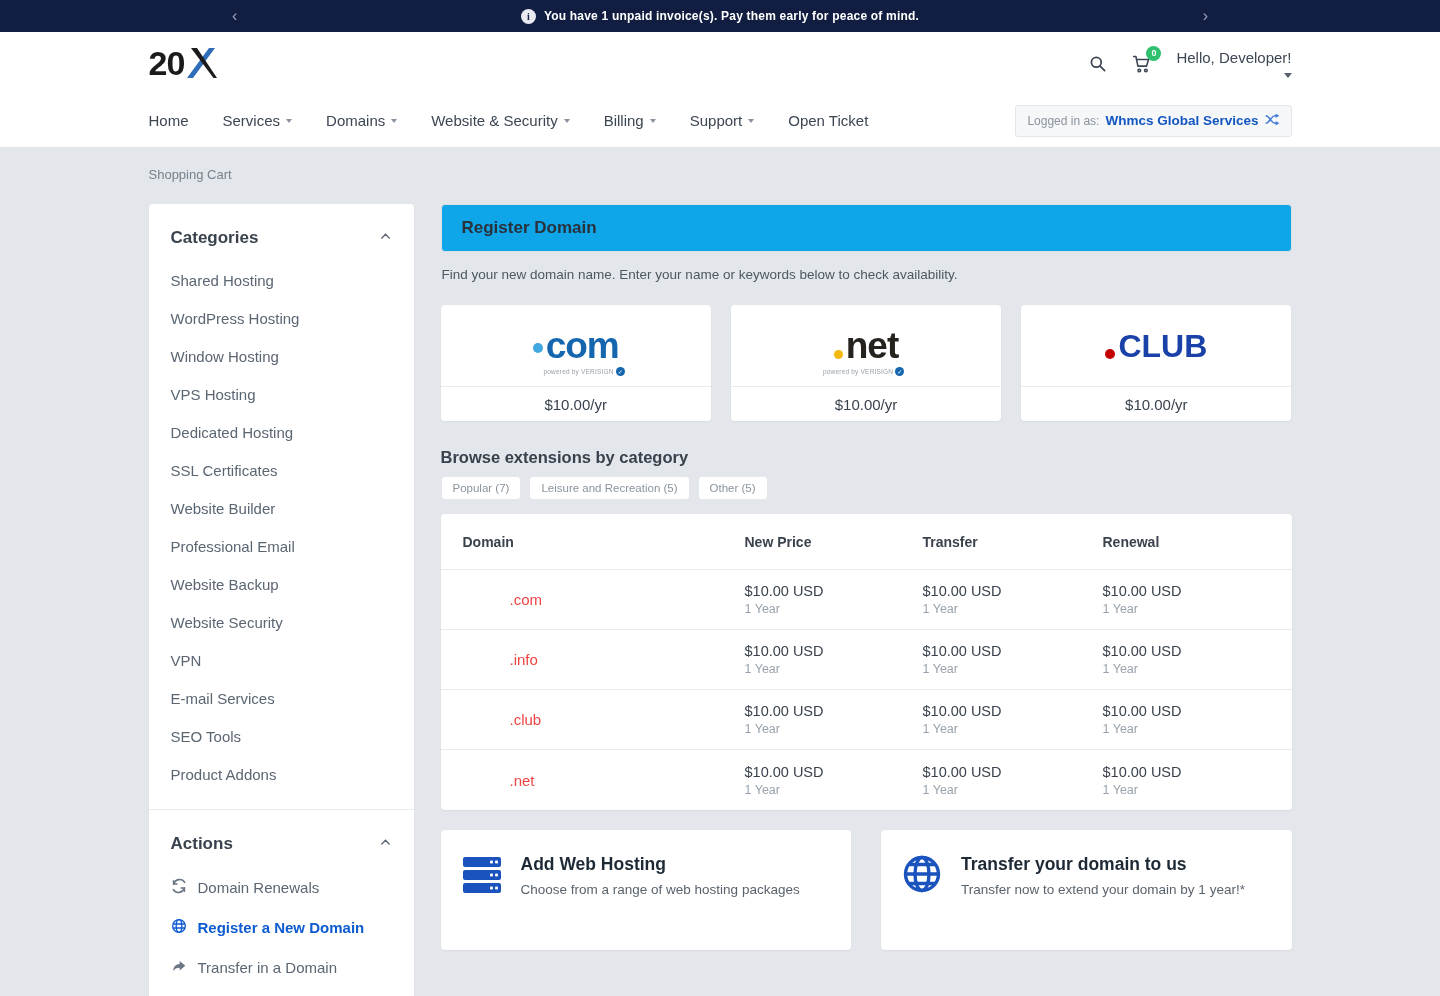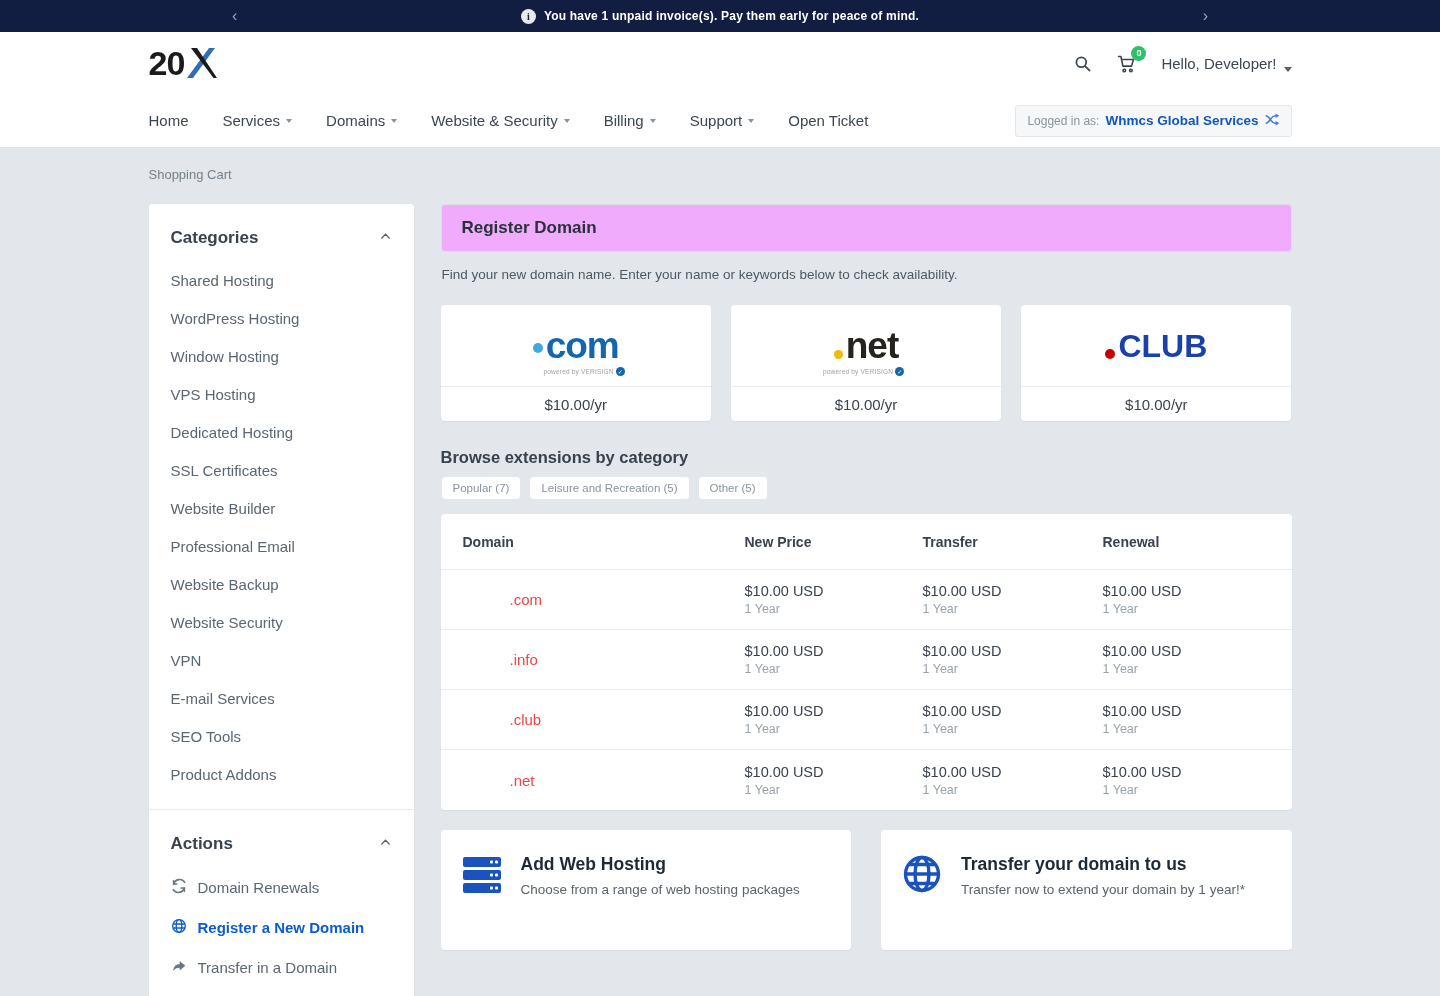--- a/index.html
+++ b/index.html
@@ -18,21 +18,21 @@
   
   .header { background:#fff; height:62px; }
   .header .container { display:flex; align-items:center; justify-content:space-between; height:100%; }
   .logo { display:flex; align-items:center; cursor:pointer; }
   .logo-20 { font-size:34px; font-weight:bold; color:#1b1b1b; letter-spacing:-1px;text-align:right; }
   .logo-x { position:relative; width:34px; height:36px; margin-left:1px; }
   .logo-x svg { position:absolute; left:0; top:0; }
   .header-right { display:flex; align-items:center; gap:24px; }
   .hicon { position:relative; color:#3c4653; display:flex; cursor:pointer; }
   .cart-badge { position:absolute; top:-7px; right:-9px; min-width:15px; height:15px; border-radius:50%; background:#2ec06c; color:#fff; font-size:9px; font-weight:bold; display:flex; align-items:center; justify-content:center; }
-  .greeting { display:flex; align-items:flex-end; gap:7px; font-size:15px; color:#3c4653; cursor:pointer; }
+  .greeting { display:flex; align-items:flex-end; gap:7px; font-size:15px; color:#3c4653; cursor:pointer;flex-direction:column; }
   .caret { width:0; height:0; border-left:4px solid transparent; border-right:4px solid transparent; border-top:5px solid #55606c; display:inline-block; }
 
   
   .navbar { background:#fff; height:54px; border-bottom:1px solid #e2e6ea;text-align:center; }
   .navbar .container { display:flex; align-items:center; justify-content:space-between; height:100%; }
   .nav-items { display:flex; align-items:center; gap:34px; }
   .nav-item { display:flex; align-items:center; gap:6px; font-size:15px; color:#3c4653; cursor:pointer; }
   .nav-item .caret { border-top-width:4px; border-left-width:3.5px; border-right-width:3.5px; border-top-color:#8a939d; }
   .logged-pill { display:flex; align-items:center; gap:6px; background:#f5f7f9; border:1px solid #e3e7eb; border-radius:3px; padding:6px 11px; cursor:pointer; }
   .logged-label { font-size:12px; color:#8a939d; }
@@ -52,21 +52,21 @@
   .side-list { margin-top:24px; }
   .side-item { font-size:15px; color:#5b6673; margin-top:21px; cursor:pointer; }
   .side-item:first-child { margin-top:0; }
   .action-item { display:flex; align-items:center; gap:11px; font-size:15px; color:#5b6673; margin-top:21px; cursor:pointer; }
   .action-item:first-child { margin-top:0; }
   .action-item svg { flex:none; }
   .action-item.active { color:#0c5bd0; font-weight:bold; }
 
   
   .main { flex:1; }
-  .panel-header { background:#f0abfc; border:1px solid #dce0e5; border-radius:4px; padding:13px 20px; }
+  .panel-header { background:#0ea5e9; border:1px solid #dce0e5; border-radius:4px; padding:13px 20px; }
   .panel-title { font-size:17px; font-weight:bold; color:#29313a; }
   .register-desc { font-size:13.5px; color:#4e5862; margin:15px 0 0 1px; }
 
   .search-banner { margin-top:14px; background:#0253ae; border-radius:4px; padding:26px; display:flex; gap:7px; }
   .domain-input { flex:1; height:52px; border:none; border-radius:3px; padding:0 16px; font-size:15px; font-family:"Liberation Sans", sans-serif; color:#333; outline:none; }
   .domain-input::placeholder { color:#9aa4ae; }
   .search-btn { width:119px; height:52px; background:#1fc571; color:#fff; border:none; border-radius:4px; font-size:15px; font-weight:bold; font-family:"Liberation Sans", sans-serif; cursor:pointer; }
 
   .tld-row { display:flex; gap:20px; margin-top:23px; }
   .tld-card { flex:1; background:#fff; border-radius:4px; box-shadow:0 1px 2px rgba(30,40,60,.06); overflow:hidden; cursor:pointer; }

